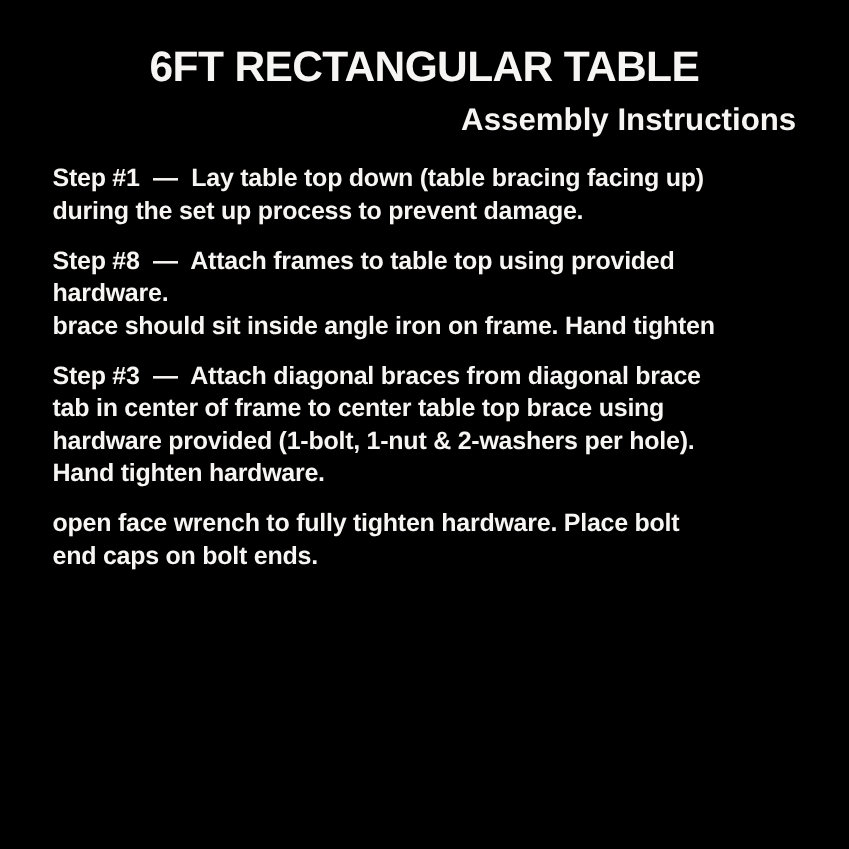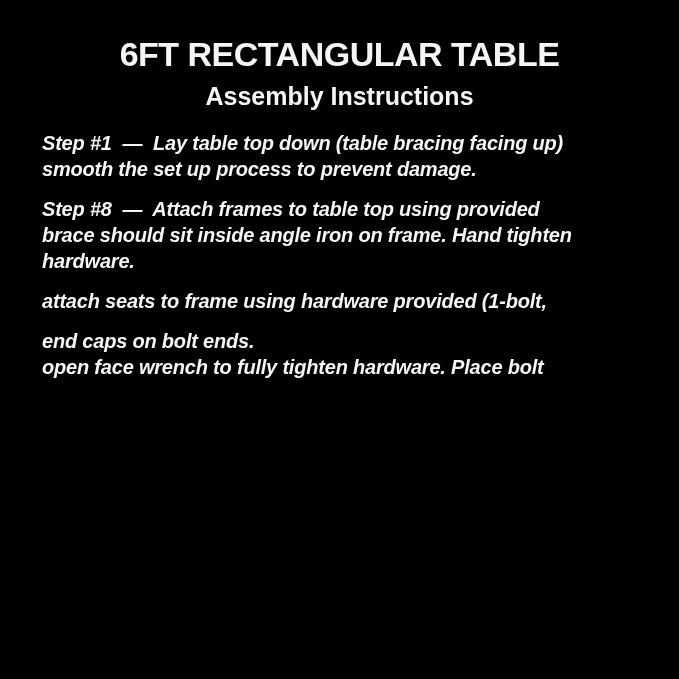--- a/index.html
+++ b/index.html
@@ -33,24 +33,24 @@
     letter-spacing: -0.5px;
     font-weight: 700;
     white-space: pre;
   }
   .subtitle {
     margin: 10px 0 0 0;
     font-size: 25px;
     line-height: 28px;
     font-weight: 700;
     white-space: pre;
+    text-align: right;
   }
   .steps {
     margin-top: 20px;
-    font-style: italic;
   }
   .step {
     margin: 0 0 14px 0;
   }
   .line {
     display: block;
     font-size: 20px;
     line-height: 26px;
     letter-spacing: -0.2px;
     white-space: pre;
@@ -61,32 +61,37 @@
 
 <main class="sheet">
   <header class="sheet-header">
     <h1 class="title">6FT RECTANGULAR TABLE</h1>
     <h2 class="subtitle">Assembly Instructions</h2>
   </header>
 
   <section class="steps">
     <p class="step">
       <span class="line">Step #1  —  Lay table top down (table bracing facing up)</span>
-      <span class="line">smooth the set up process to prevent damage.</span>
+      <span class="line">during the set up process to prevent damage.</span>
     </p>
 
     <p class="step">
       <span class="line">Step #8  —  Attach frames to table top using provided</span>
+      <span class="line">hardware.</span>
       <span class="line">brace should sit inside angle iron on frame. Hand tighten</span>
-      <span class="line">hardware.</span>
-    </p>
-
-
-    <p class="step">
-      <span class="line">attach seats to frame using hardware provided (1-bolt,</span>
     </p>
 
     <p class="step">
+      <span class="line">Step #3  —  Attach diagonal braces from diagonal brace</span>
+      <span class="line">tab in center of frame to center table top brace using</span>
+      <span class="line">hardware provided (1-bolt, 1-nut &amp; 2-washers per hole).</span>
+      <span class="line">Hand tighten hardware.</span>
+    </p>
+
+    <p class="step">
+    </p>
+
+    <p class="step">
+      <span class="line">open face wrench to fully tighten hardware. Place bolt</span>
       <span class="line">end caps on bolt ends.</span>
-      <span class="line">open face wrench to fully tighten hardware. Place bolt</span>
     </p>
   </section>
 </main>
 
 </body></html>

